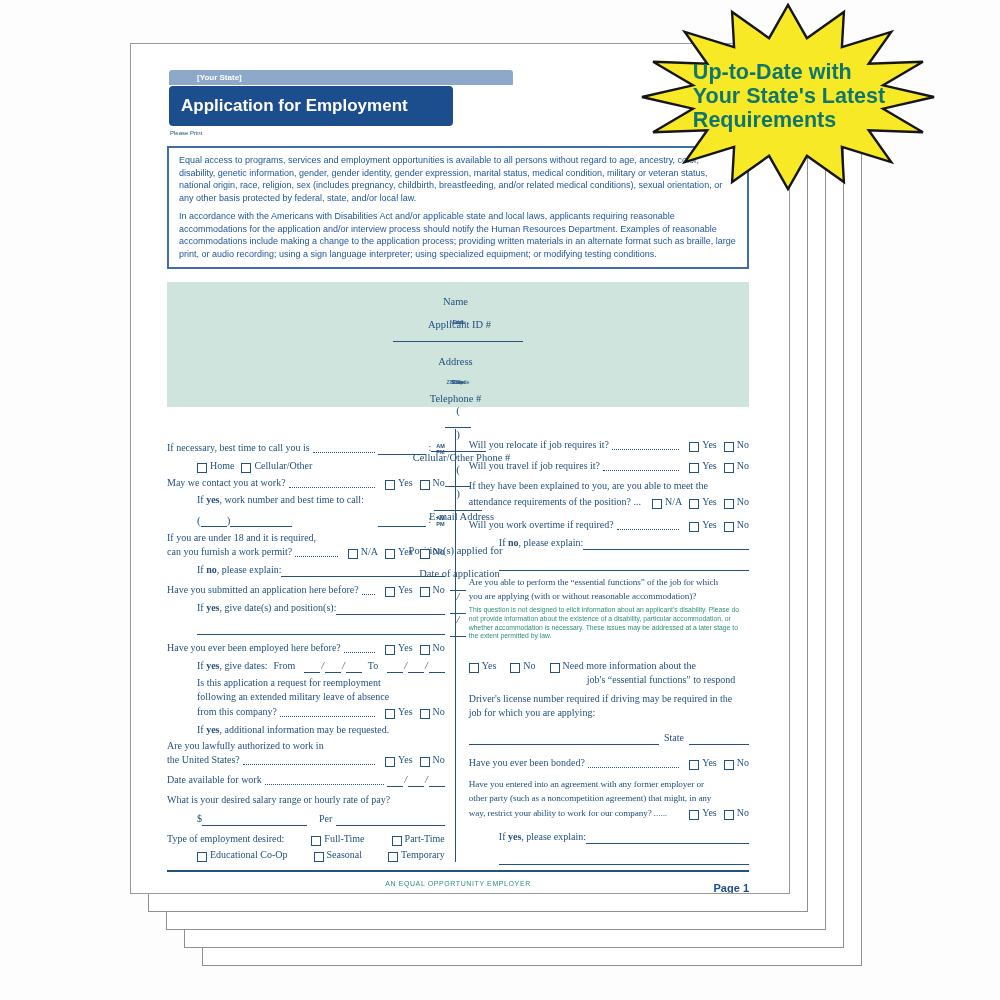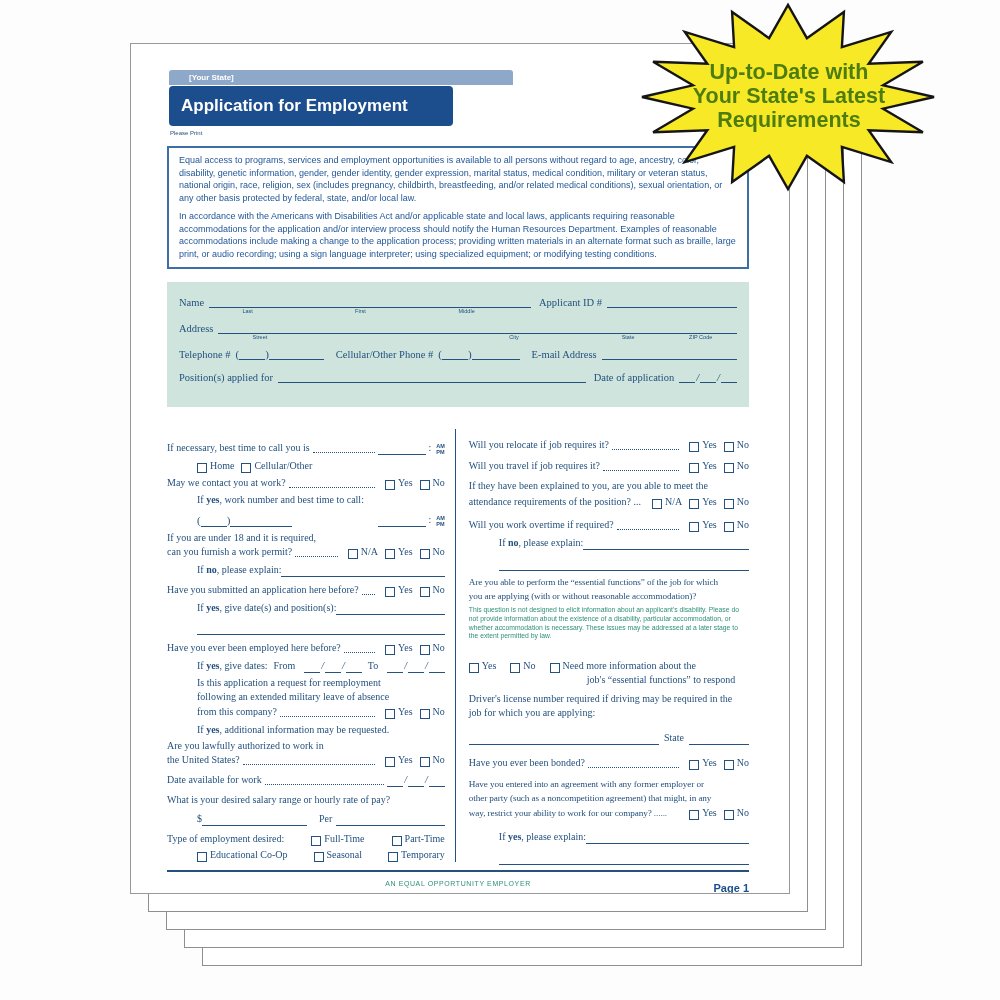--- a/index.html
+++ b/index.html
@@ -3,31 +3,31 @@
 <meta charset="utf-8">
 <style>
   html,body{margin:0;padding:0;}
   body{width:1000px;height:1000px;position:relative;background:#fdfdfd;overflow:hidden;
        font-family:"Liberation Serif",serif;color:#24517e;}
   .sheet{position:absolute;width:660px;height:851px;background:#fff;border:1px solid #8f8f8f;box-sizing:border-box;}
   .page{position:absolute;left:130px;top:43px;width:660px;height:851px;background:#fff;
         border:1px solid #999;box-sizing:border-box;padding:26px 40px 0 36px;z-index:5;overflow:hidden;}
   
   .statebar{width:344px;height:15px;background:#8ea8ca;border-radius:3px 3px 0 0;color:#fff;
-            font:bold 8px "Liberation Sans",sans-serif;line-height:15px;padding-left:20px;box-sizing:border-box;margin-left:2px;}
+            font:bold 8px "Liberation Sans",sans-serif;line-height:15px;padding-left:28px;box-sizing:border-box;margin-left:2px;}
   .titlebar{width:284px;height:40px;background:#1c4e8e;border-radius:4px;color:#fff;
             font:bold 17px "Liberation Sans",sans-serif;line-height:40px;padding-left:12px;box-sizing:border-box;margin-top:1px;margin-left:2px;}
   .pprint{font:6px "Liberation Sans",sans-serif;margin:4px 0 0 3px;}
   
   .notice{margin-top:10px;border:2px solid #3d6fa5;padding:6px 10px 7px 10px;color:#1f5596;}
   .notice p{margin:0;font:9px/12.5px "Liberation Sans",sans-serif;}
   .notice p + p{margin-top:6px;}
   
   .panel{margin-top:13px;background:#cee4dd;padding:14px 12px 6px 12px;height:125px;box-sizing:border-box;}
-  .grow{display:flex;align-items:center;margin-bottom:11px;font-size:10.5px;}
+  .grow{display:flex;align-items:center;margin-bottom:11px;font-size:10.5px;flex-direction:column;}
   .grow.subrow{margin-bottom:14px;}
   .gl{white-space:nowrap;margin-right:5px;}
   .bold{font-weight:bold;}
   .hint{font:6.5px "Liberation Sans",sans-serif;margin:0 4px 1px 2px;white-space:nowrap;}
   .ul{border-bottom:1px solid #24517e;display:inline-block;height:11px;flex:0 0 auto;}
   .f1{flex:1 1 auto;}
   .rel{position:relative;}
   .sub{position:absolute;top:12px;font:5.5px "Liberation Sans",sans-serif;font-style:normal;color:#24517e;transform:translateX(-50%);white-space:nowrap;}
   .w26{width:26px}.w48{width:48px}.w55{width:55px}.w62{width:62px}.w60{width:60px}.w105{width:105px}.w130{width:130px}
   .du{width:16px;border-bottom:1px solid #24517e;display:inline-block;height:11px;flex:0 0 auto;}
@@ -55,22 +55,22 @@
   .mt0{margin-top:0}.mt1{margin-top:1px}.mt2{margin-top:2px}.mt3{margin-top:3px}.mt4{margin-top:4px}
   .mt5{margin-top:5px}.mt6{margin-top:6px}.mt7{margin-top:7px}.mt8{margin-top:8px}.mt9{margin-top:9px}
   .mt10{margin-top:10px}.mt11{margin-top:11px}.mt18{margin-top:18px}
   
   .foot{border-top:2px solid #24517e;margin-top:2px;position:relative;height:34px;text-align:center;}
   .eoe{font:7px "Liberation Sans",sans-serif;letter-spacing:.6px;color:#2e9077;display:inline-block;margin-top:4px;}
   .pagenum{position:absolute;right:0;top:10px;font:bold 11px "Liberation Sans",sans-serif;color:#1c4e8e;}
   
   .badge{position:absolute;left:636px;top:0;width:306px;height:196px;z-index:10;}
   .badge svg{position:absolute;left:0;top:0;}
-  .badgetext{position:absolute;left:50%;top:49%;transform:translate(-50%,-50%);text-align:center;
-             font:bold 21.5px/24px "Liberation Sans",sans-serif;color:#4d7c0f;white-space:nowrap;}
+  .badgetext{position:absolute;left:50%;top:49%;transform:translate(-50%,-50%);text-align:left;
+             font:bold 21.5px/24px "Liberation Sans",sans-serif;color:#0f766e;white-space:nowrap;}
 </style>
 </head>
 <body>
 
 <div class="sheet" style="left:202px;top:115px;"></div>
 <div class="sheet" style="left:184px;top:97px;"></div>
 <div class="sheet" style="left:166px;top:79px;"></div>
 <div class="sheet" style="left:148px;top:61px;"></div>
 
 <div class="page">

